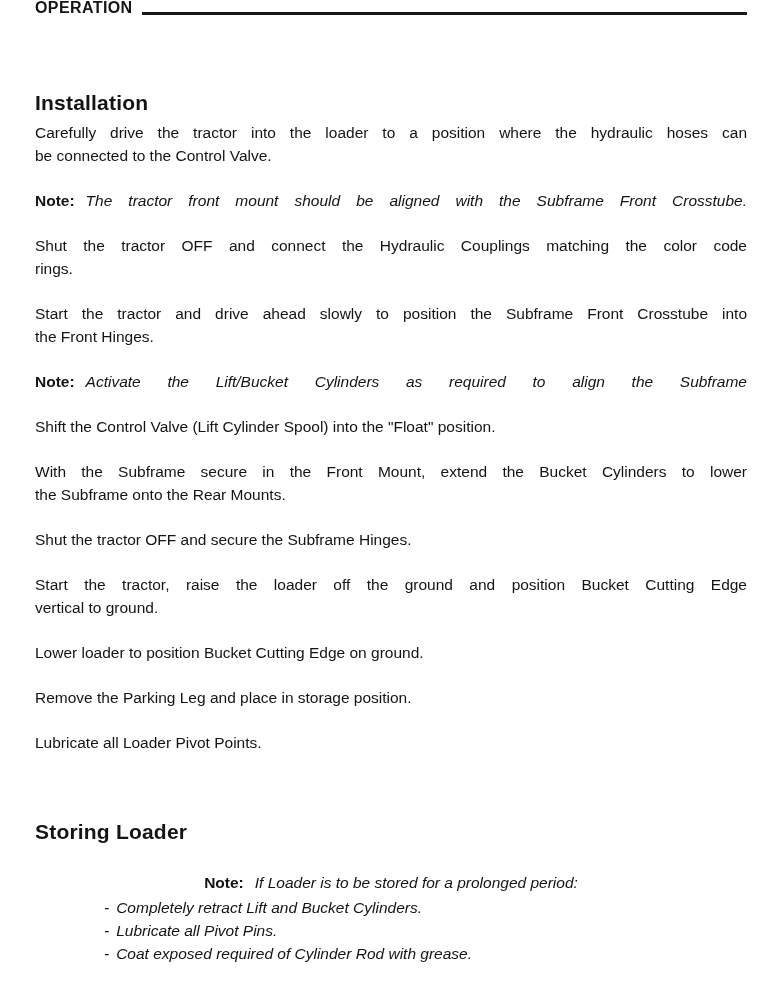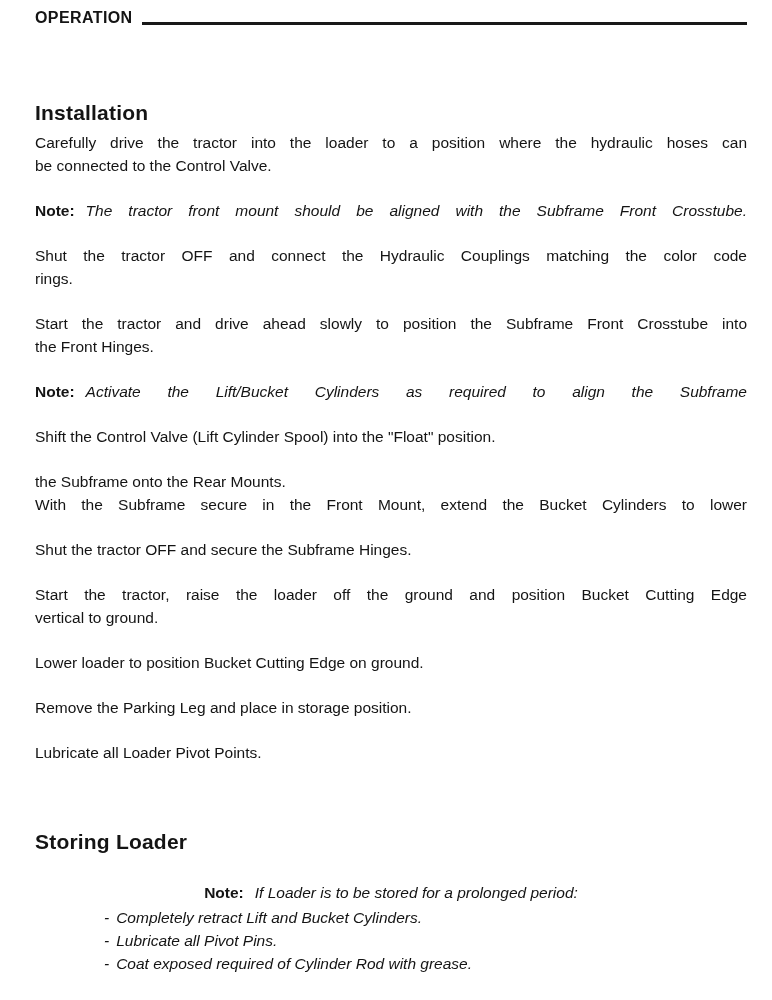--- a/index.html
+++ b/index.html
@@ -4,21 +4,21 @@
 <style>
   * { box-sizing: border-box; }
   html, body { margin: 0; padding: 0; }
   body {
     width: 772px; height: 1000px;
     background: #ffffff;
     color: #141414;
     font-family: "Liberation Sans", sans-serif;
     overflow: hidden;
   }
-  .page { width: 100%; height: 100%; padding: 10px 25px 0 35px; }
+  .page { width: 100%; height: 100%; padding: 0 25px 0 35px; }
 
   .page-header { display: flex; align-items: flex-end; }
   .header-title {
     font-weight: bold; font-size: 16px; line-height: 16px;
     letter-spacing: 0.4px; white-space: nowrap;
   }
   .header-rule { flex: 1; height: 3px; background: #181818; margin-left: 9px; margin-bottom: 1px; }
 
   .sec-heading {
     font-size: 21px; font-weight: bold; line-height: 24px;
@@ -75,22 +75,22 @@
 
     <p class="para">
       <span class="line jl"><b class="note-label">Note:</b><i class="note-italic">Activate the Lift/Bucket Cylinders as required to align the Subframe</i></span>
     </p>
 
     <p class="para">
       <span class="line">Shift the Control Valve (Lift Cylinder Spool) into the "Float" position.</span>
     </p>
 
     <p class="para">
+      <span class="line jl">With the Subframe secure in the Front Mount, extend the Bucket Cylinders to lower</span>
       <span class="line">the Subframe onto the Rear Mounts.</span>
-      <span class="line jl">With the Subframe secure in the Front Mount, extend the Bucket Cylinders to lower</span>
     </p>
 
     <p class="para">
       <span class="line">Shut the tractor OFF and secure the Subframe Hinges.</span>
     </p>
 
     <p class="para">
       <span class="line jl">Start the tractor, raise the loader off the ground and position Bucket Cutting Edge</span>
       <span class="line">vertical to ground.</span>
     </p>

